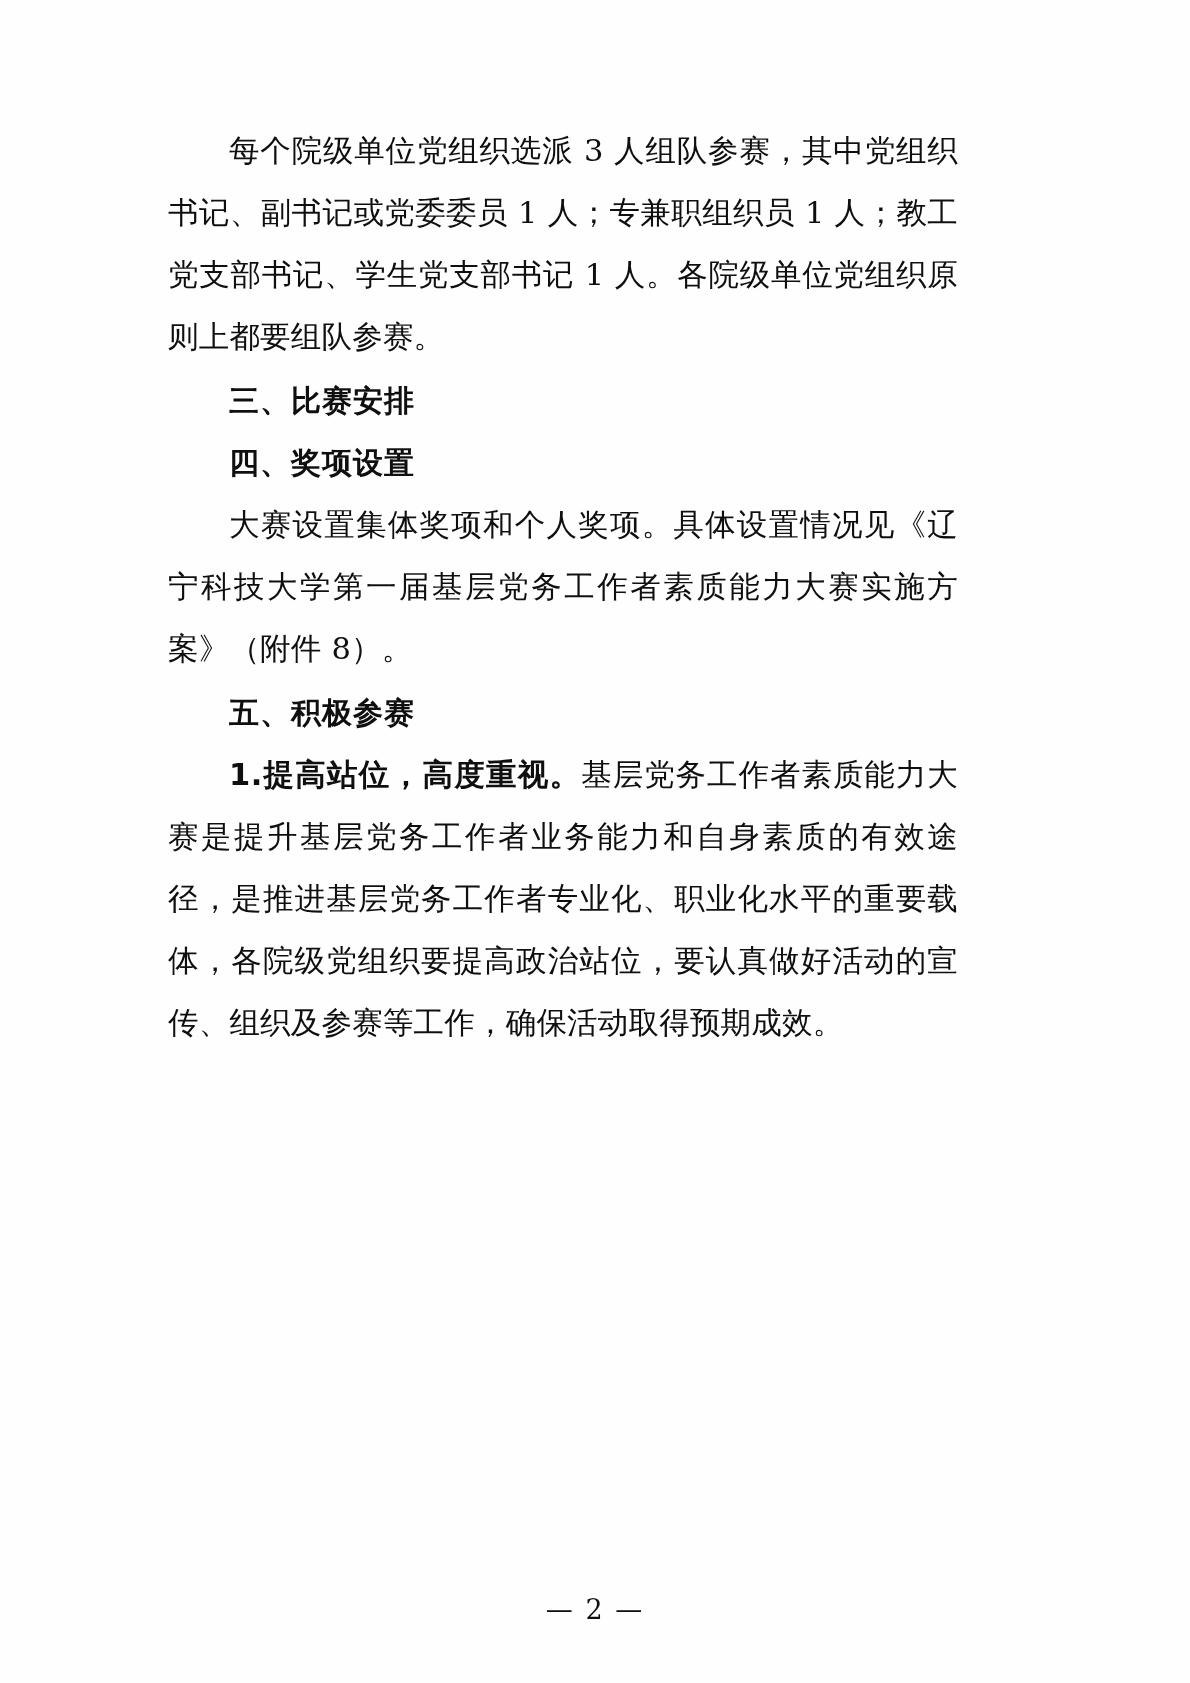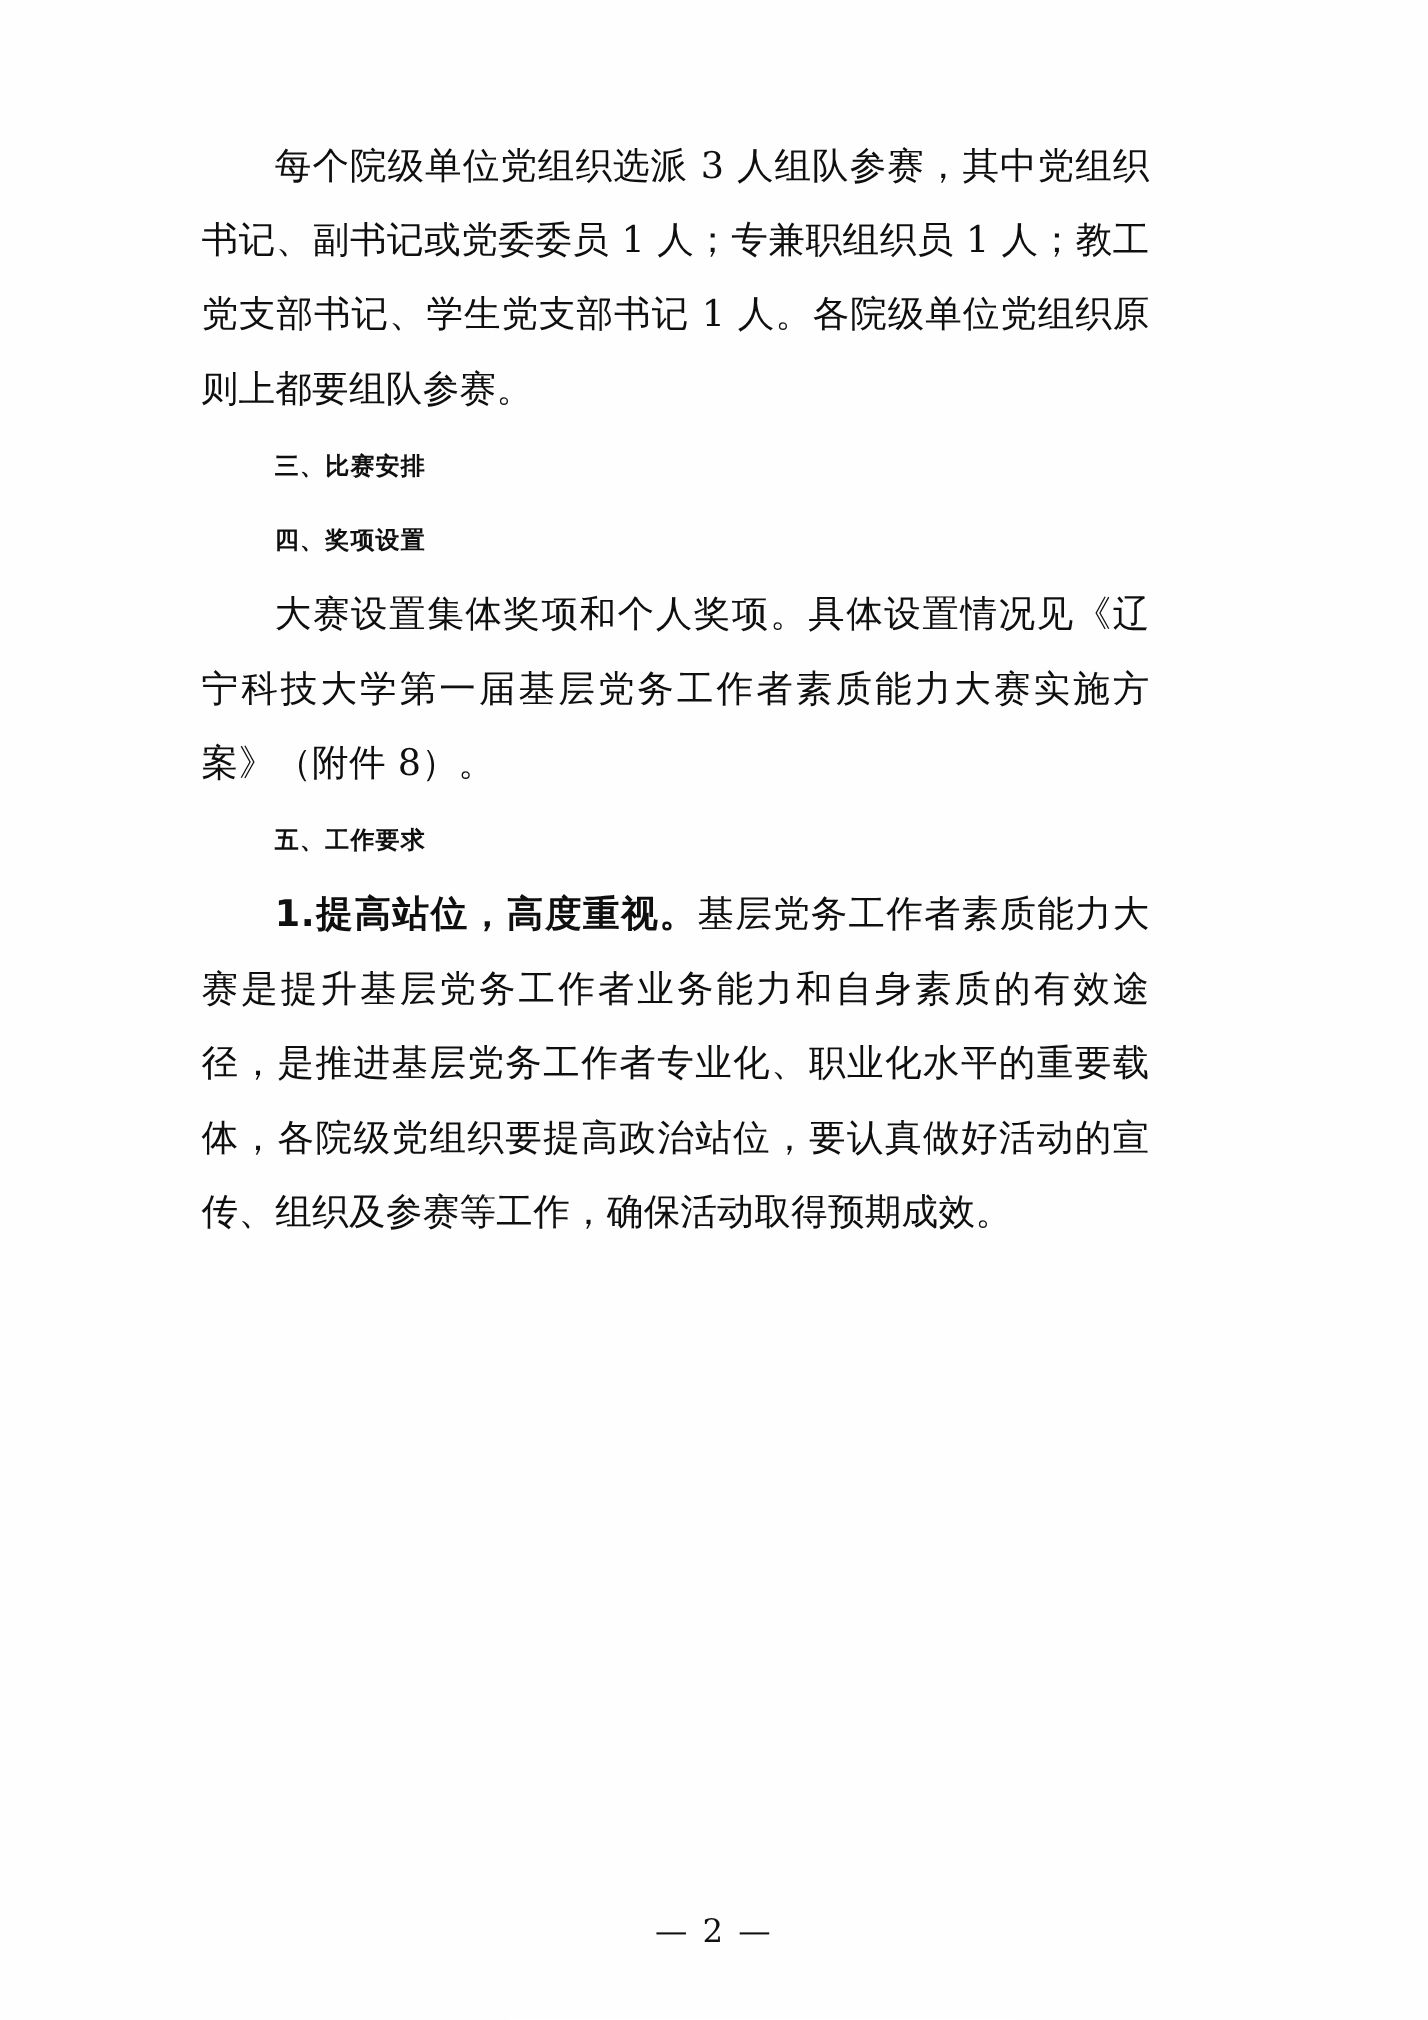--- a/index.html
+++ b/index.html
@@ -16,38 +16,38 @@
     width: 1190px;
     height: 1683px;
     margin: 0 auto;
     background: #fefefe;
     box-sizing: border-box;
     overflow: hidden;
   }
   .content {
     position: absolute;
     left: 168px;
-    top: 108px;
+    top: 120px;
     width: 790px;
   }
   p {
     margin: 0 0 2px 0;
     font-size: 30.5px;
     line-height: 62px;
     text-align: justify;
     text-justify: inter-ideograph;
     letter-spacing: 0.2px;
   }
   .indent {
     text-indent: 61px;
   }
   .heading {
     font-family: Liberation Sans, sans-serif;
     font-weight: bold;
-    font-size: 20px;
+    font-size: 30px;
     line-height: 62px;
     text-indent: 61px;
     margin: 0;
     letter-spacing: 1px;
   }
   .run-in {
     font-family: "DejaVu Sans", "Liberation Sans", sans-serif;
     font-weight: bold;
     letter-spacing: 0.5px;
   }
@@ -74,21 +74,21 @@
 
     <p class="indent">每个院级单位党组织选派 3 人组队参赛，其中党组织书记、副书记或党委委员 1 人；专兼职组织员 1 人；教工党支部书记、学生党支部书记 1 人。各院级单位党组织原则上都要组队参赛。</p>
 
     <p class="heading">三、比赛安排</p>
 
 
     <p class="heading">四、奖项设置</p>
 
     <p class="indent">大赛设置集体奖项和个人奖项。具体设置情况见《辽宁科技大学第一届基层党务工作者素质能力大赛实施方案》（附件 8）。</p>
 
-    <p class="heading">五、工作要求</p>
+    <p class="heading">五、积极参赛</p>
 
     <p class="indent"><span class="run-in">1.提高站位，高度重视。</span><span>基层党务工作者素质能力大赛是提升基层党务工作者业务能力和自身素质的有效途径，是推进基层党务工作者专业化、职业化水平的重要载体，各院级党组织要提高政治站位，要认真做好活动的宣传、组织及参赛等工作，确保活动取得预期成效。</span></p>
 
 
   </div>
 
   <div class="footer">
     <span class="pgnum">— 2 —</span>
   </div>
 </div>

